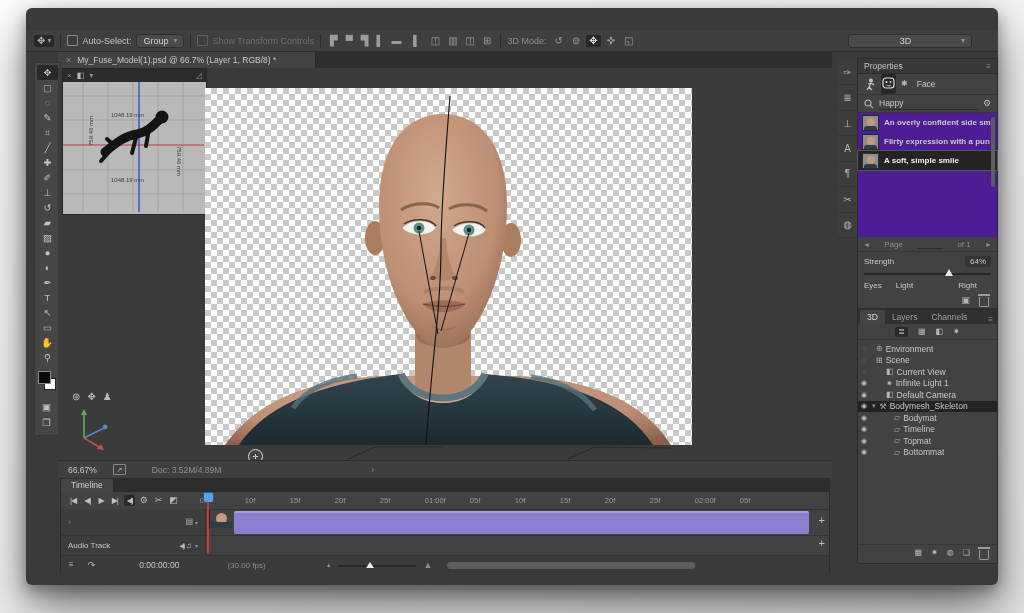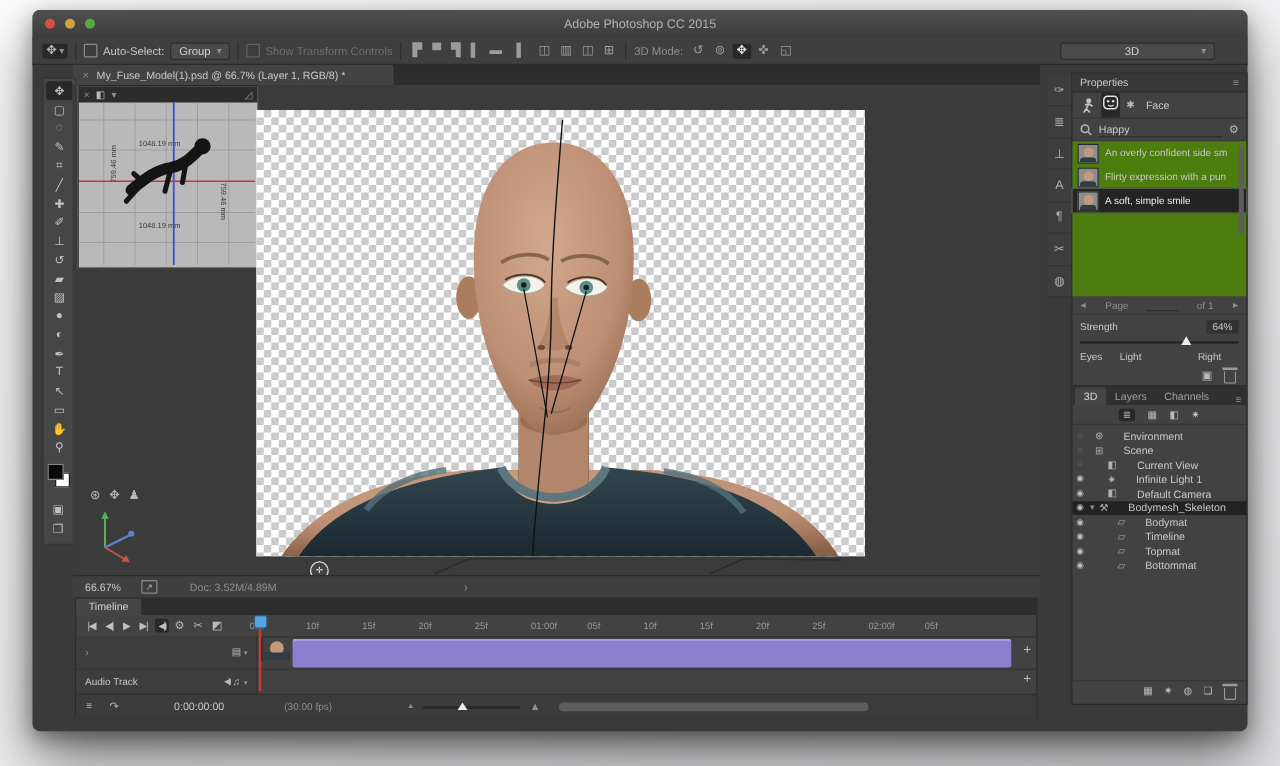--- a/index.html
+++ b/index.html
@@ -56,21 +56,21 @@
   .mini::after{content:"";position:absolute;left:1px;bottom:0;width:13px;height:4px;background:#2e3d44;border-radius:3px 3px 0 0;}
   .trash{position:relative;width:8px;height:9px;border:1px solid #9a9a9a;border-top:none;
       border-radius:0 0 2px 2px;margin-top:3px;flex:0 0 auto;}
   .trash::before{content:"";position:absolute;left:-2.5px;top:-3px;width:12px;height:2px;background:#9a9a9a;}
   .tabs3d{height:15px;background:#303030;display:flex;align-items:flex-end;padding-left:2px;}
   .tab3d{font-size:8.5px;color:#9f9f9f;padding:2px 7px 2px;}
   .tab3d.on{background:#454545;color:#d8d8d8;border-radius:2px 2px 0 0;}
   .tree-row{height:11.5px;display:flex;align-items:center;width:100%;box-sizing:border-box;}
   .tree-row.sel{background:#232323;}
   .eye{font-size:7px;color:#c0c0c0;width:12px;text-align:center;flex:0 0 auto;}
-  .tlabel{font-size:8.5px;color:#c9c9c9;margin-left:16px;white-space:nowrap;overflow:hidden;}
+  .tlabel{font-size:8.5px;color:#c9c9c9;margin-left:3px;white-space:nowrap;overflow:hidden;}
   .ticon{font-size:8px;color:#b0b0b0;}
   .timeline{left:34px;top:470px;width:770px;height:96px;background:#424242;border:1px solid #2c2c2c;box-sizing:border-box;}
   .tl-tabstrip{height:13px;background:#2d2d2d;display:flex;}
   .tl-tab{background:#454545;font-size:8.5px;color:#d0d0d0;padding:1px 10px 2px;}
   .tl-controls{height:17px;border-bottom:1px solid #333;display:flex;align-items:center;}
   .tbtn{font-size:8px;color:#c0c0c0;padding:1px 3px;letter-spacing:-1px;}
   .rlabel{width:45px;font-size:7.5px;color:#9a9a9a;flex:0 0 auto;text-align:left;}
   .trackhead{width:145px;background:#3d3d3d;border-right:1px solid #323232;box-sizing:border-box;height:100%;}
   .plus{color:#bdbdbd;font-size:11px;}
   .mini2{position:relative;width:25px;height:20px;border:1px solid #1f1f1f;overflow:hidden;flex:0 0 auto;}
@@ -80,28 +80,20 @@
   .sliderthumb{width:0;height:0;border-left:4px solid transparent;border-right:4px solid transparent;
       border-bottom:7px solid #ececec;}
   .scrollbar{background:#5d5d5d;border-radius:4px;}
 </style>
 </head>
 <body>
 
 <div class="stage">
   <div class="win">
 
-    <div class="r titlebar f">
-      <div class="f" style="margin-left:10px;">
-        <span class="light" style="background:#da4f44;"></span>
-        <span class="light" style="background:#d6a13e;"></span>
-        <span class="light" style="background:#59a83f;"></span>
-      </div>
-      <div class="r t10" style="left:0;width:100%;text-align:center;color:#b3b3b3;">Adobe Photoshop CC 2015</div>
-    </div>
 
     <div class="r optionsbar">
       <span class="f pressed" style="padding:1px 3px;gap:2px;">
         <span class="ic">✥</span>
         <span class="dim t8">▾</span>
       </span>
       <span class="sep"></span>
       <span class="cb"></span>
       <span class="t9 txt" style="margin:0 5px 0 4px;">Auto-Select:</span>
       <span class="dd">
@@ -320,21 +312,21 @@
         <span class="t85 txt" style="margin-left:4px;">Face</span>
       </div>
       <div class="f" style="height:17px;gap:5px;padding:0 6px;border-bottom:1px solid #363636;">
         <svg width="10" height="10">
           <circle cx="4" cy="4" r="3" fill="none" stroke="#b5b5b5" stroke-width="1.2"></circle>
           <path d="M6.3,6.3 L9,9" stroke="#b5b5b5" stroke-width="1.2"></path>
         </svg>
         <span class="t85 txt" style="flex:1;border-bottom:1px solid #2d2d2d;padding-bottom:1px;">Happy</span>
         <span class="ic t9">⚙</span>
       </div>
-      <div style="height:124px;background:#4d7c0f;position:relative;">
+      <div style="height:124px;background:#4c1d95;position:relative;font-weight:bold;">
         <div class="exprow">
           <span class="mini"></span>
           <span class="t8 txt">An overly confident side sm</span>
         </div>
         <div class="exprow">
           <span class="mini"></span>
           <span class="t8 txt">Flirty expression with a pun</span>
         </div>
         <div class="exprow sel">
           <span class="mini"></span>

